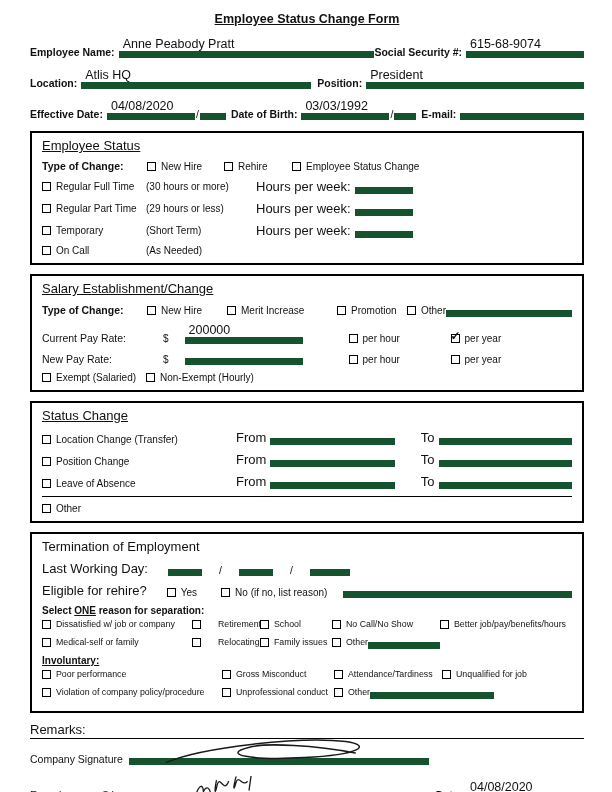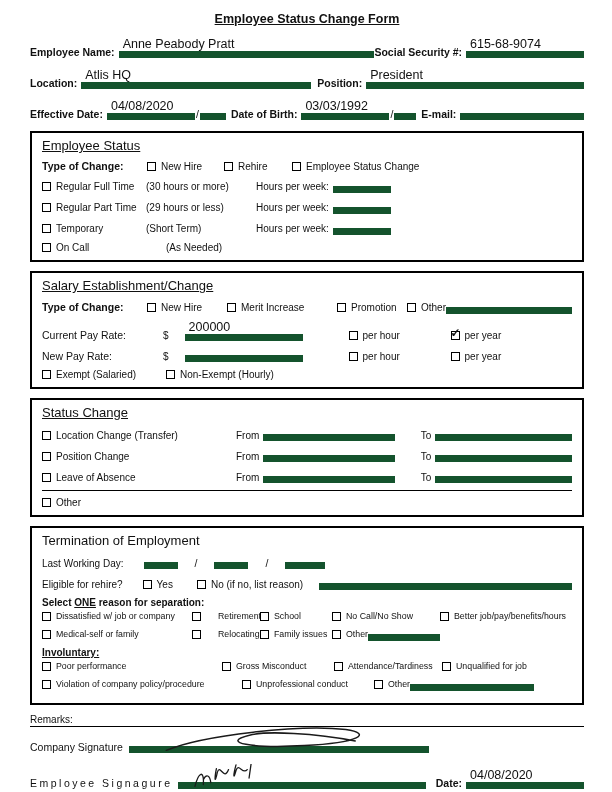--- a/index.html
+++ b/index.html
@@ -6,37 +6,37 @@
   html, body { margin:0; padding:0; background:#ffffff; }
   .page {
     width:612px; height:792px; margin:0 auto; background:#fff;
     padding:12px 28px 8px 30px; position:relative; overflow:hidden;
     font-family:"Liberation Sans", sans-serif; font-size:10px; color:#111;
   }
   .title { text-align:center; font-weight:bold; text-decoration:underline; font-size:12.5px; margin-bottom:12px; }
 
   .hrow { display:flex; align-items:flex-end; margin-bottom:11px; }
   .lbl { font-weight:bold; font-size:10.5px; white-space:nowrap; padding-right:4px; }
-  .plain { font-size:10px; white-space:nowrap; padding-right:4px; }
+  .plain { font-size:13px; white-space:nowrap; padding-right:4px; }
   .line { border-bottom:7px solid #14532d; display:inline-flex; align-items:flex-end; min-height:14px; padding:0 4px; }
   .grow { flex:1; }
   .val { font-size:12.5px; white-space:nowrap; line-height:13px; }
   .spread { justify-content:space-around; }
   .slash { padding:0 1px; font-size:10.5px; }
 
   .w22{width:22px;} .w26{width:26px;} .w34{width:34px;} .w40{width:40px;}
   .w58{width:58px;} .w88{width:88px;} .w118{width:118px;}
   .w240{width:240px;} .w230{width:230px;align-items:flex-end;}
 
   .section { border:2px solid #000; margin-bottom:9px; padding:5px 10px 6px 10px; }
   .sec-head { font-weight:normal; text-decoration:underline; font-size:13px; margin-bottom:7px; }
   .sec-head.nound { text-decoration:none; }
 
   .row { display:flex; align-items:center; margin-bottom:7px; }
-  .row:last-child { margin-bottom:1px;gap:20px; }
+  .row:last-child { margin-bottom:1px; }
   .frow { display:flex; align-items:flex-end; margin-bottom:7px;gap:16px; }
 
   .cb { position:relative; width:9px; height:9px; border:1px solid #000; display:inline-block; flex:none; margin-right:5px; background:#fff; }
   .cb .tick { position:absolute; left:-1px; top:-5px; font-size:12px; font-weight:bold; line-height:12px; }
   .opt { display:flex; align-items:center; white-space:nowrap; }
 
   .tlabel { font-weight:bold; font-size:10.5px; width:105px; flex:none; }
   .g77{width:77px;flex:none;} .g68{width:68px;flex:none;} .g80{width:80px;flex:none;}
   .g110{width:110px;flex:none;} .g70{width:70px;flex:none;}
   .colA { width:104px; flex:none; }

